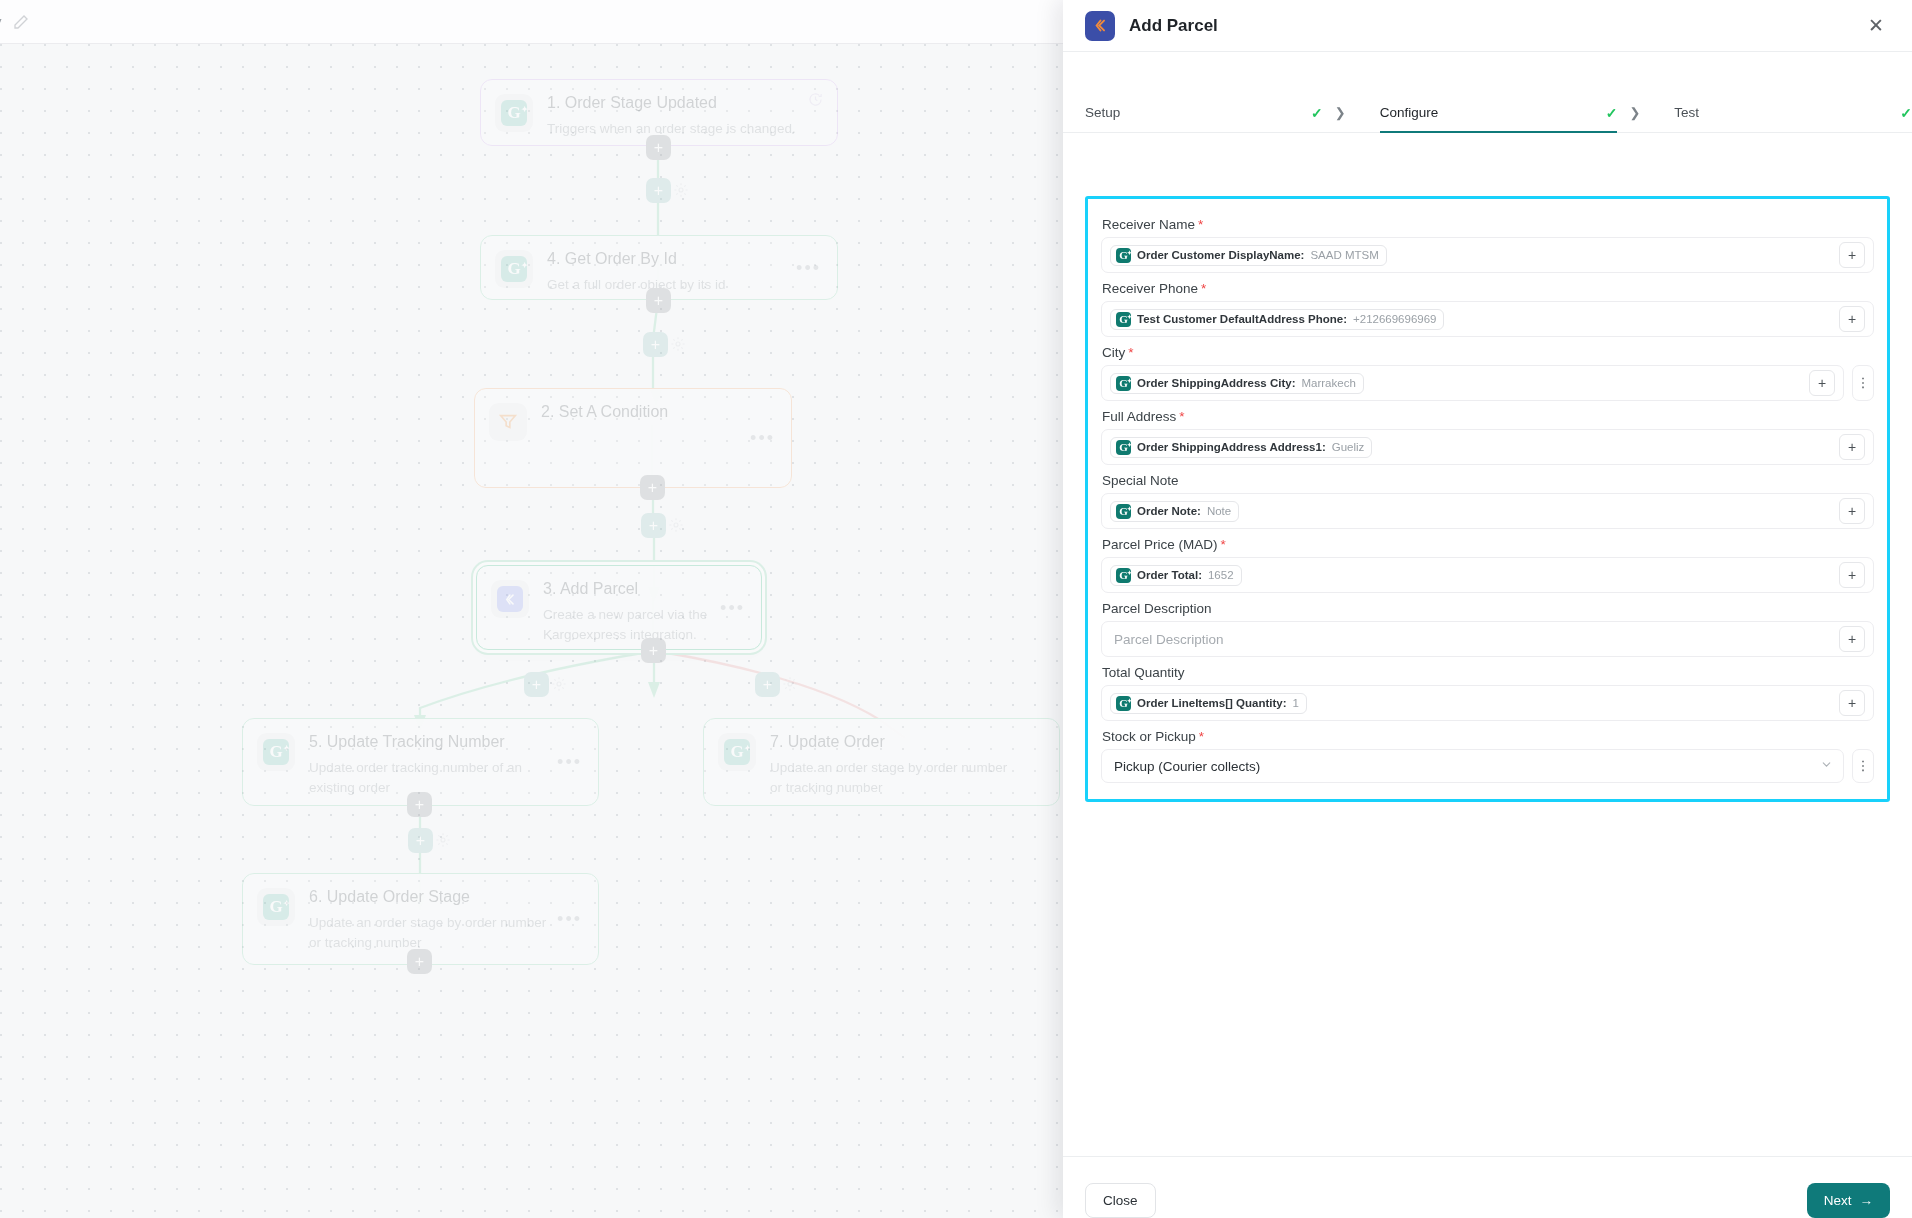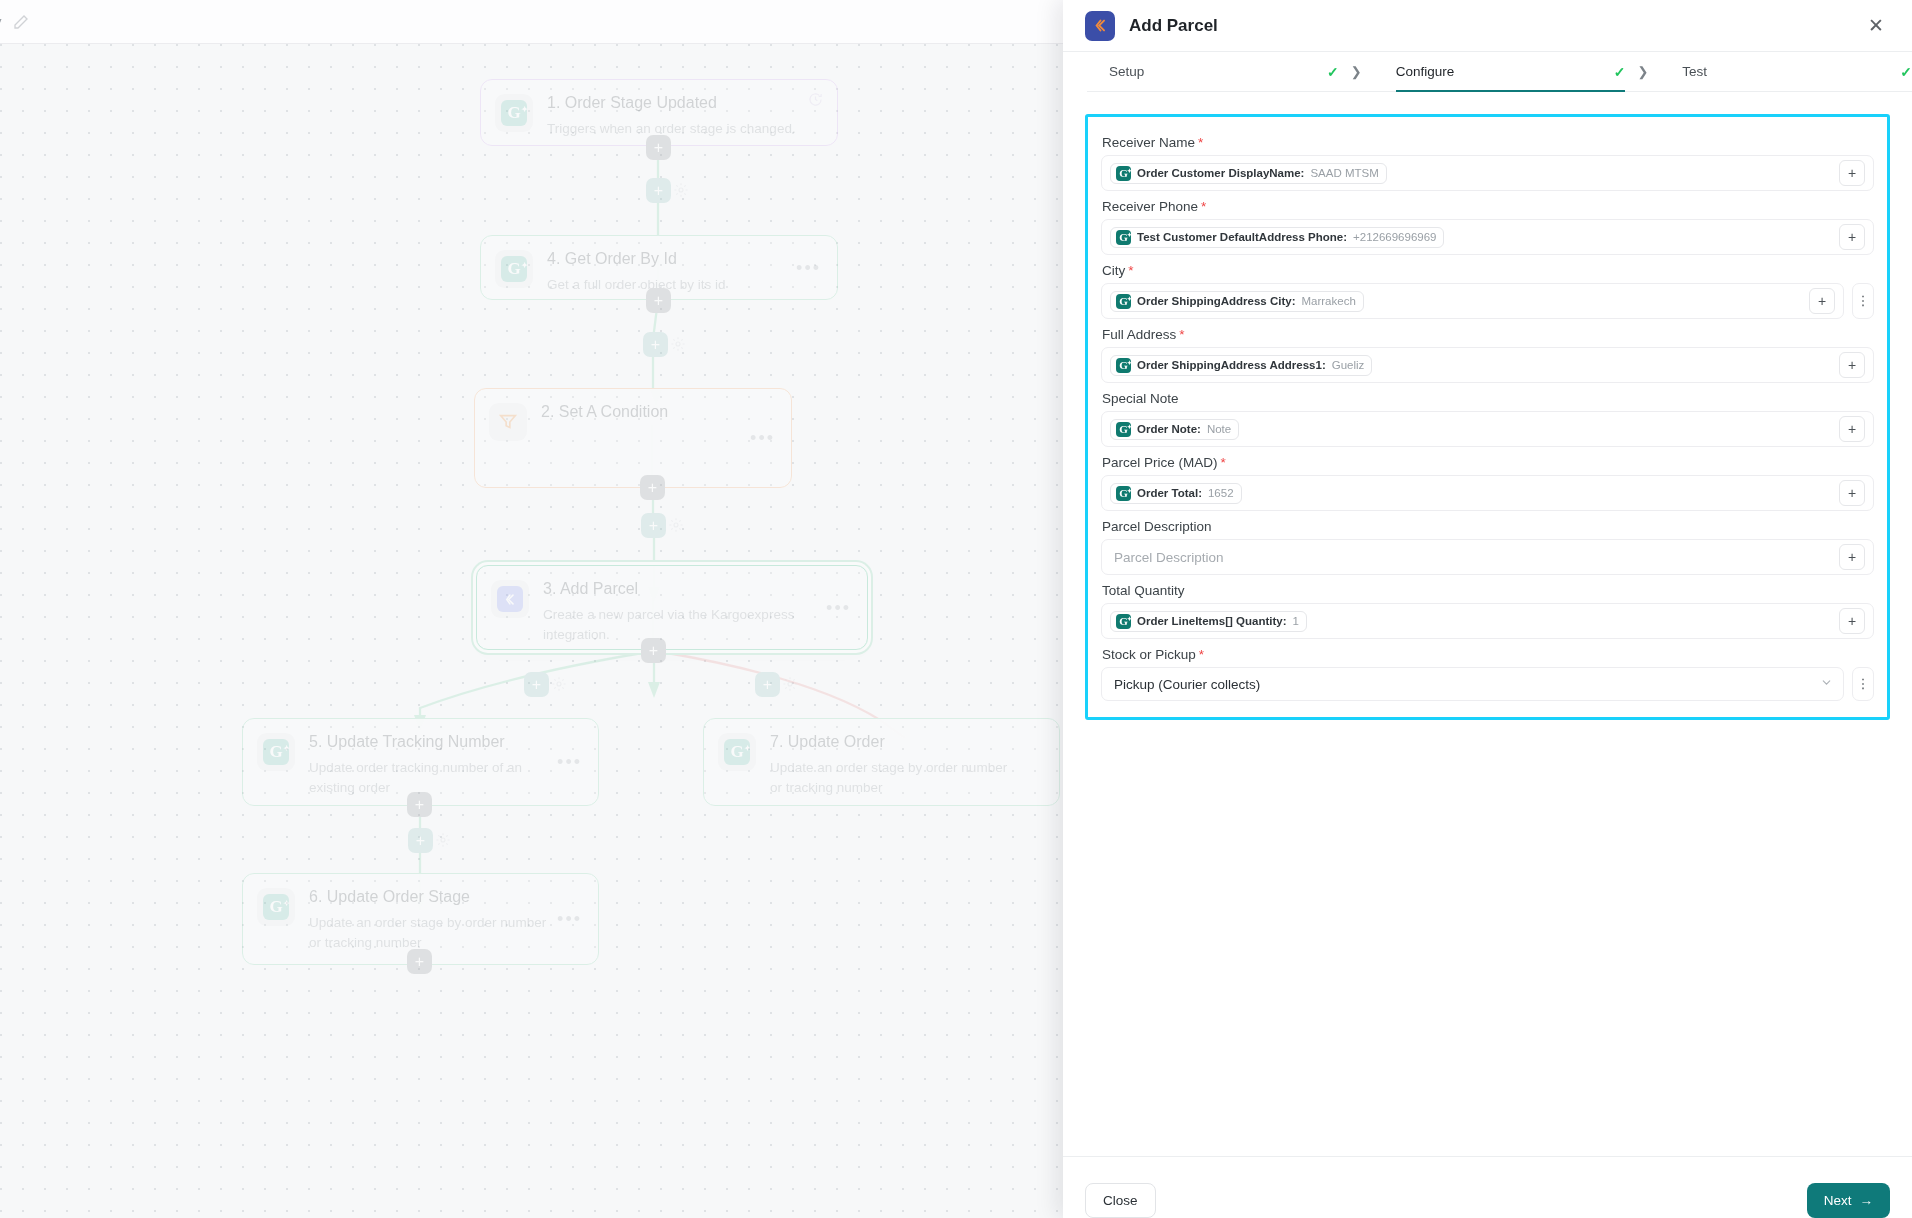--- a/index.html
+++ b/index.html
@@ -79,40 +79,40 @@
   .gear { position: absolute; width: 16px; height: 16px; opacity: .35; }
 
   .conn { position: absolute; }
 
   
   .panel {
     position: absolute; right: 0; top: 0;
     width: 849px; height: 1218px;
     background: #ffffff;
     box-shadow: -6px 0 22px rgba(16,24,40,.10);
-    display: flex; flex-direction: column;
+    display: flex; flex-direction: column; gap: 41px;
   }
   .panel-head {
     height: 52px; flex: 0 0 52px;
     display: flex; align-items: center; gap: 14px;
     padding: 0 22px 0 22px; border-bottom: 1px solid #eceef0;
   }
   .panel-logo {
     width: 30px; height: 30px; border-radius: 7px; background: #3b4ea8;
     display: flex; align-items: center; justify-content: center; flex: 0 0 auto;
   }
   .panel-title { font-size: 17px; font-weight: 700; color: #1f2328; flex: 1 1 auto; }
   .panel-close {
     width: 28px; height: 28px; display: flex; align-items: center; justify-content: center;
     color: #5f6368; font-size: 19px; cursor: pointer; border-radius: 6px;
   }
 
   .stepper {
     height: 40px; flex: 0 0 40px; display: flex; align-items: stretch;
-    border-bottom: 1px solid #eceef0; padding: 0 0 0 0; margin-left: 24px;
+    border-bottom: 1px solid #eceef0; padding: 0 0 0 0;
   }
   .step {
     display: flex; align-items: center; position: relative;
     padding: 0 0 0 0; flex: 1 1 0; min-width: 0;
   }
   .step-label { font-size: 13.5px; color: #4a5056; padding-left: 22px; }
   .step.active .step-label { color: #1f2328; }
   .step-check { margin-left: auto; color: #22c55e; font-size: 14px; font-weight: 700; }
   .step.active::after {
     content: ""; position: absolute; left: 22px; right: 0; bottom: -1px;
@@ -270,21 +270,21 @@
           <svg viewBox="0 0 24 24" width="22" height="22" fill="none" stroke="#f0a868" stroke-width="1.8">
             <path d="M4 5h16l-6 7v6l-4-2v-4z"></path>
           </svg>
         </div>
         <div class="node-body" style="padding-right:34px">
           <div class="node-title">2. Set A Condition</div>
         </div>
         <span class="node-dots">•••</span>
       </div>
 
-      <div class="node sel" style="left:476px;top:565px;width:392px;height:85px;">
+      <div class="node sel" style="left:476px;top:565px;width:286px;height:85px;">
         <div class="node-icon">
           <div class="kbadge">
             <svg viewBox="0 0 24 24" width="15" height="15" fill="none" stroke="#fff" stroke-width="2.4" stroke-linecap="round">
               <path d="M16 5 L9 12 L16 19"></path>
                 <path d="M11 5 L6 12 L11 19"></path>
             </svg>
           </div>
         </div>
         <div class="node-body" style="padding-right:30px">
           <div class="node-title">3. Add Parcel</div>

